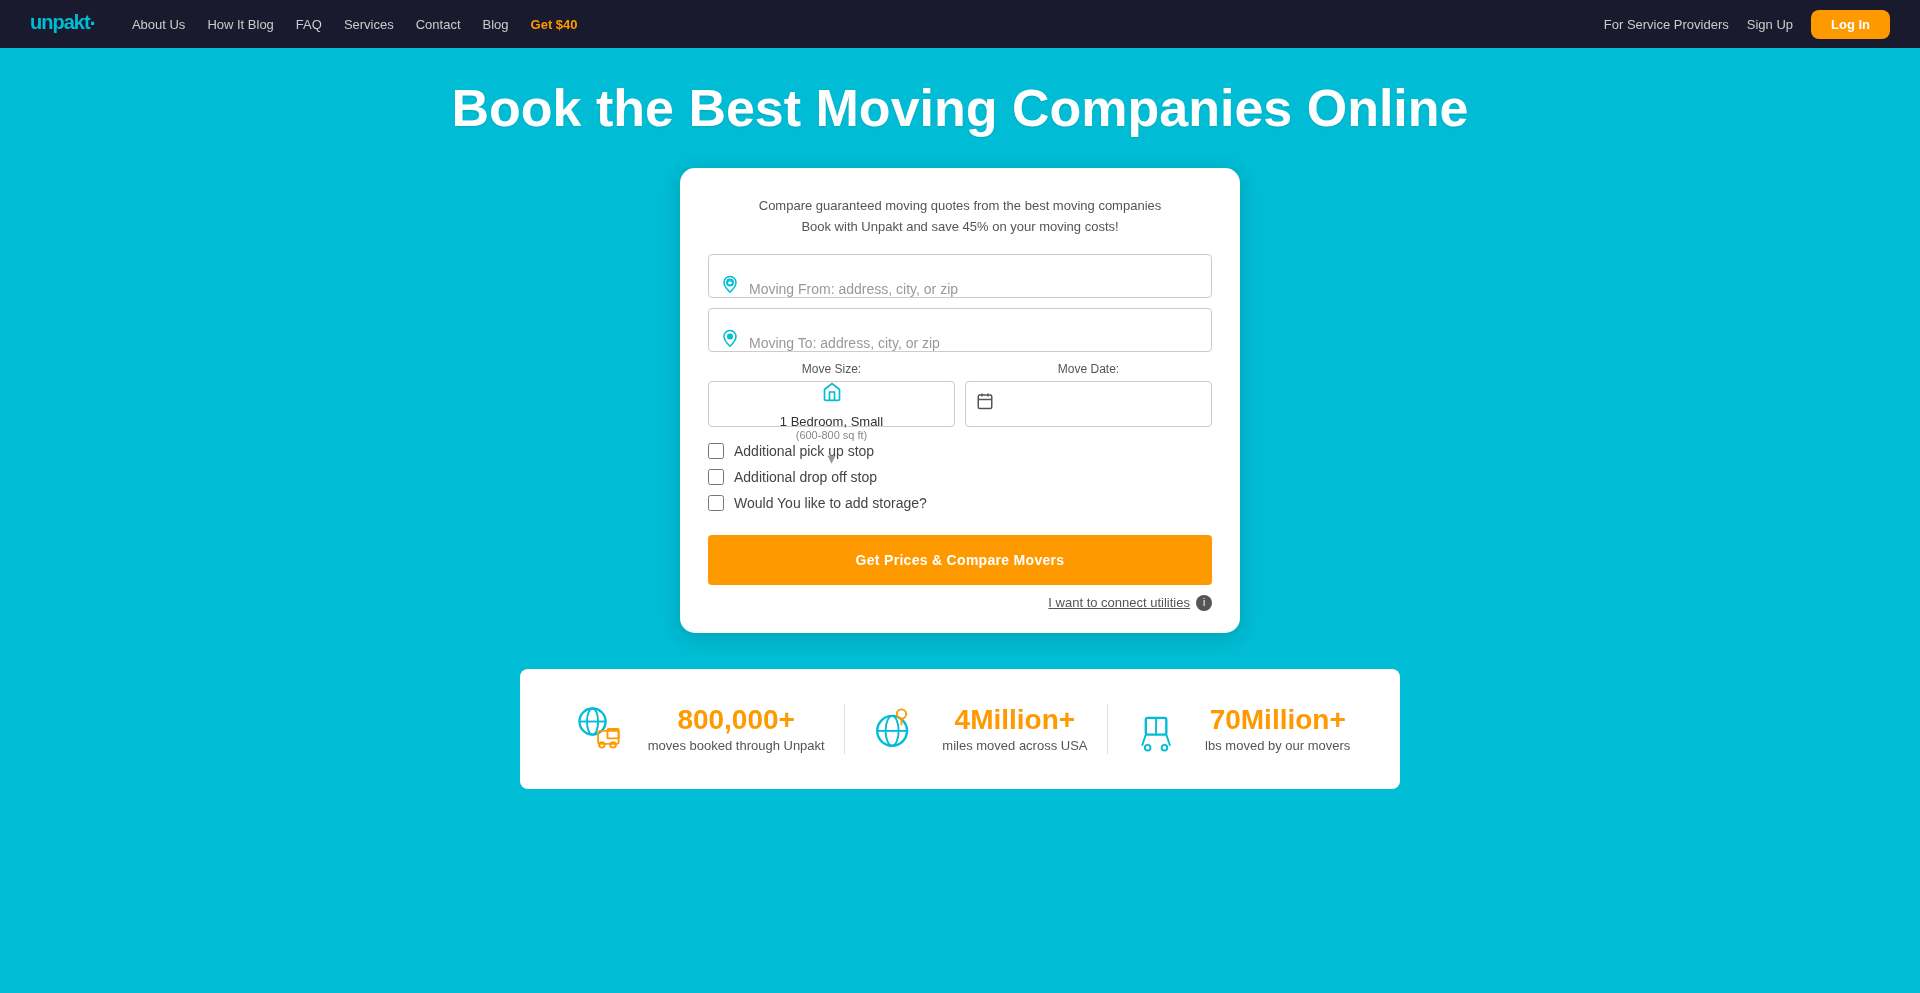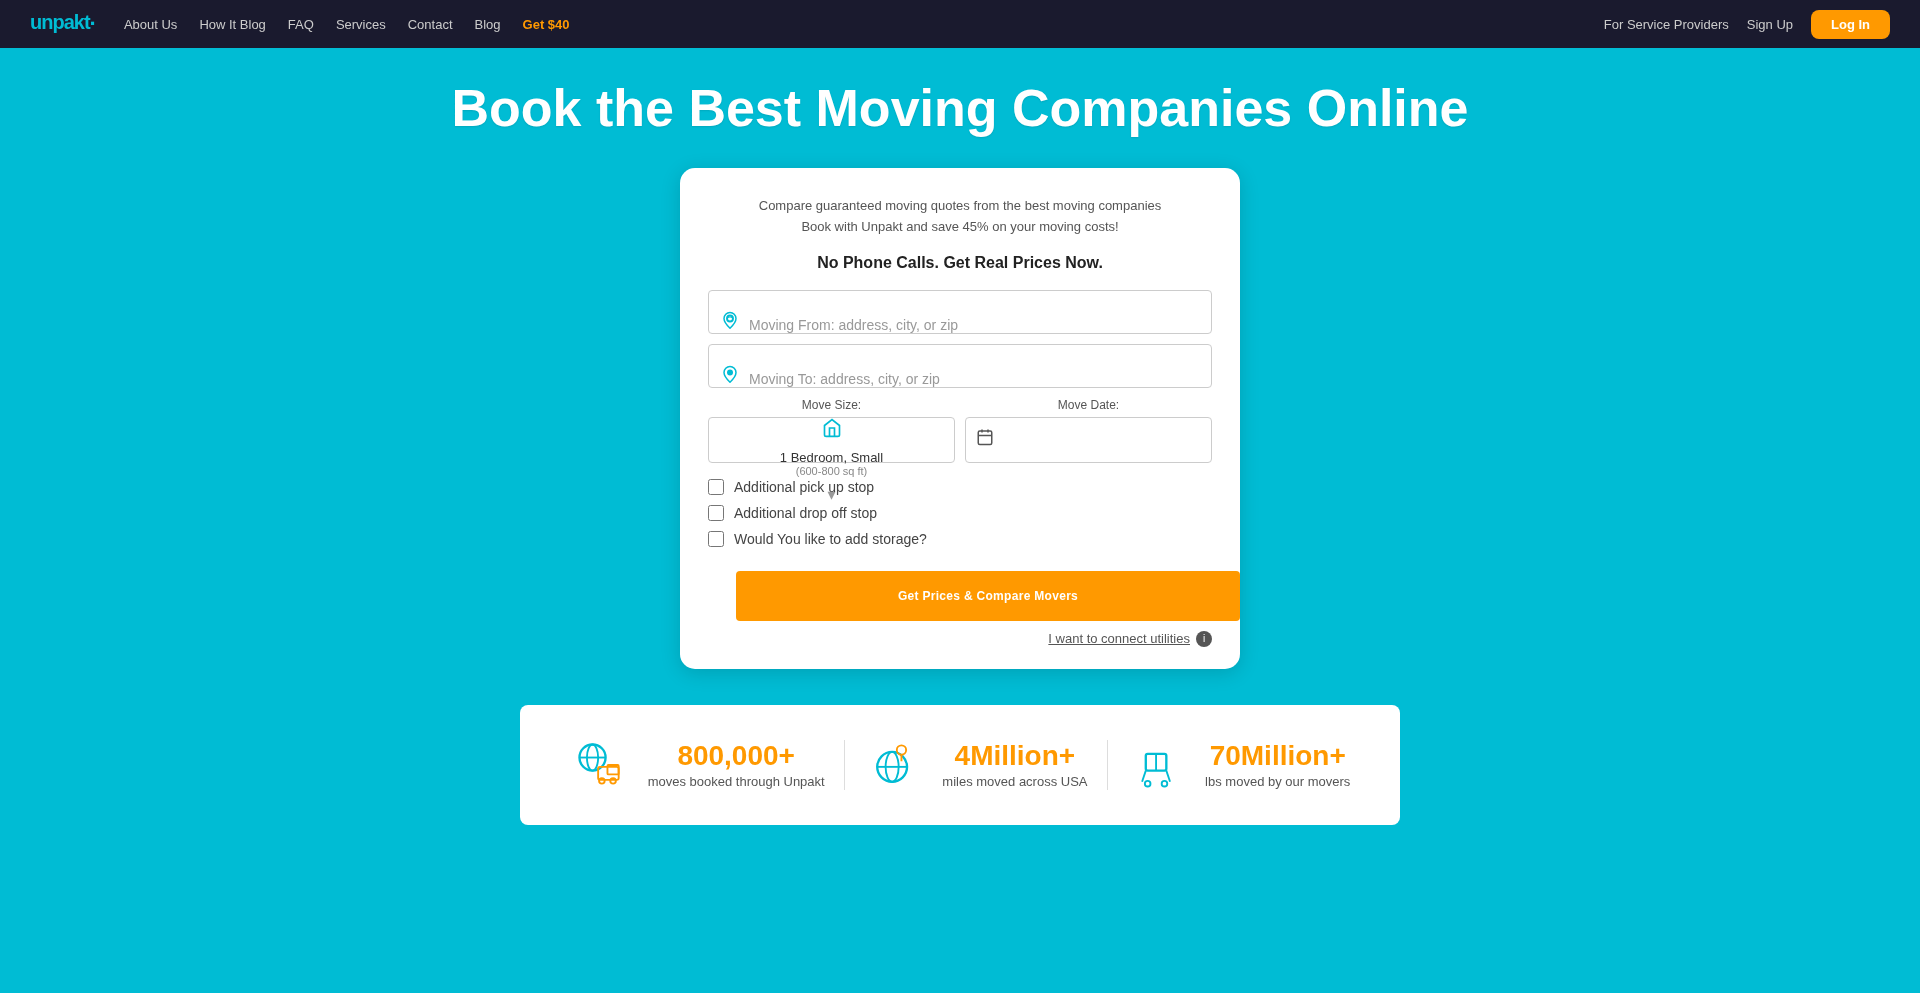--- a/index.html
+++ b/index.html
@@ -7,21 +7,21 @@
 
     
     nav {
       background: #1a1a2e;
       display: flex;
       align-items: center;
       padding: 0 30px;
       height: 48px;
       justify-content: space-between;
     }
-    .nav-left { display: flex; align-items: center; gap: 28px; }
+    .nav-left { display: flex; align-items: center; gap: 36px; }
     .nav-logo { color: #fff; font-size: 20px; font-weight: bold; letter-spacing: -1px; }
     .nav-logo span { color: #00bcd4; }
     .nav-links { display: flex; gap: 22px; }
     .nav-links a { color: #ccc; text-decoration: none; font-size: 13px; }
     .nav-links a.highlight { color: #f90; font-weight: bold; }
     .nav-right { display: flex; align-items: center; gap: 18px; }
     .nav-right a { color: #ccc; text-decoration: none; font-size: 13px; }
     .btn-login {
       background: #f90;
       color: #fff;
@@ -134,27 +134,26 @@
     }
 
     
     .cta-btn {
       width: 100%;
       background: #f90;
       color: #fff;
       border: none;
       border-radius: 4px;
       height: 50px;
-      font-size: 12px;
+      font-size: 14px;
       font-weight: bold;
       cursor: pointer;
       margin-top: 14px;
       margin-bottom: 10px;
       letter-spacing: 0.3px;
-      margin-left: 28px;
     }
 
     .utilities-link {
       text-align: right;
       font-size: 13px;
       color: #555;
       display: flex;
       align-items: center;
       justify-content: flex-end;
       gap: 6px;
@@ -253,21 +252,20 @@
 </nav>
 
 <div class="hero">
   <h1>Book the Best Moving Companies Online</h1>
 
   <div class="form-card">
     <p class="form-subtitle">
       <span>Compare guaranteed moving quotes from the best moving companies</span><br>
       <span>Book with Unpakt and save 45% on your moving costs!</span>
     </p>
-    <div class="form-tagline">No Phone Calls. Get Real Prices Now.</div>
 
     
     <div class="input-row">
       <span class="icon">
         <svg width="18" height="18" viewBox="0 0 24 24" fill="none" stroke="#00bcd4" stroke-width="2.5">
           <circle cx="12" cy="10" r="4"></circle>
           <path d="M12 2C7.58 2 4 5.58 4 10c0 5.25 8 13 8 13s8-7.75 8-13c0-4.42-3.58-8-8-8z" stroke="#00bcd4" stroke-width="2" fill="none"></path>
           <path d="M8 10 Q12 6 16 10" stroke="#00bcd4" stroke-width="1.5" fill="none"></path>
         </svg>
       </span>

